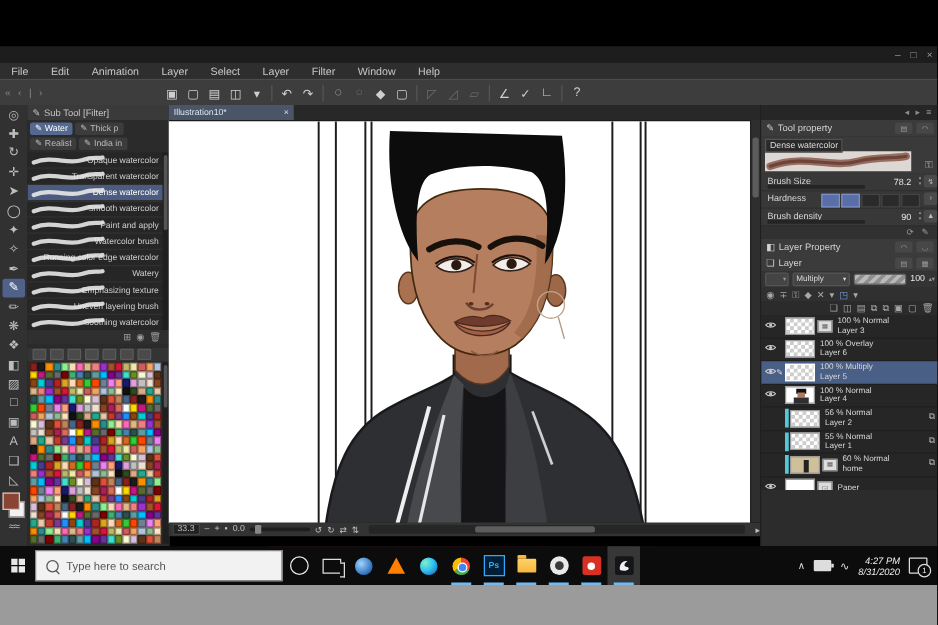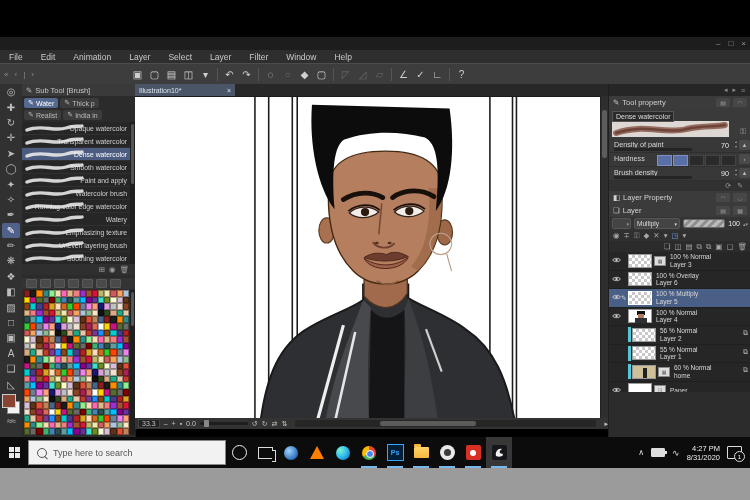--- a/index.html
+++ b/index.html
@@ -174,21 +174,21 @@
   .ti-obs{width:15px;height:15px;background:#e9e9e9;border-radius:50%;position:relative;}
   .ti-obs::after{content:"";position:absolute;left:4px;top:4px;width:7px;height:7px;border-radius:50%;background:#3a3a3a;}
   .ti-rec{width:15px;height:15px;background:#d93025;border-radius:2px;position:relative;}
   .ti-rec::after{content:"";position:absolute;left:4.5px;top:4.5px;width:6px;height:6px;border-radius:50%;background:#fff;}
   .ti-csp{width:15px;height:15px;background:#15161a;border-radius:2px;display:flex;align-items:center;justify-content:center;}
   #tray{margin-left:auto;display:flex;align-items:center;gap:7px;padding-right:8px;z-index:2;color:#ddd;}
   #tray .chev{font-size:8px;}
   #battery{width:12px;height:7px;border:1px solid #ddd;border-radius:1px;position:relative;background:#ddd;}
   #battery::after{content:"";position:absolute;right:-3px;top:1.5px;width:2px;height:3px;background:#ddd;}
   #tray-link{font-size:9px;color:#ddd;}
-  #clock{font-size:7.5px;line-height:9px;text-align:right;color:#eee;}
+  #clock{font-size:7.5px;line-height:9px;text-align:right;color:#eee;font-style:italic;}
   #notif{width:13px;height:11px;border:1.3px solid #ddd;border-radius:1px;position:relative;}
   #notif .badge{position:absolute;right:-4px;bottom:-4px;width:9px;height:9px;border-radius:50%;
     background:#0c0c0d;border:1px solid #ddd;color:#fff;font-size:6px;display:flex;align-items:center;justify-content:center;}
 </style>
 </head>
 <body>
 
 <div id="stage">
 
   <div class="abs" id="top-bar"></div>
@@ -271,21 +271,21 @@
       <div id="color-swatches">
         <div id="bg-swatch" style="background: rgb(242, 242, 242);"></div>
         <div id="fg-swatch" style="background: rgb(138, 68, 52);"></div>
       </div>
       <div id="wave-icon">≈≈</div>
     </div>
 
   <div class="abs" id="subtool">
     <div id="subtool-header">
       <span>✎</span>
-      <span>Sub Tool [Brush]</span>
+      <span>Sub Tool [Filter]</span>
     </div>
     <div id="subtool-tabs">
         <span class="st-tab selected">
           <span>✎</span>
           <span>Water</span>
         </span>
         <span class="st-tab">
           <span>✎</span>
           <span>Thick p</span>
         </span>
@@ -877,28 +877,28 @@
         <svg viewBox="0 0 110 16" width="100%" height="100%" preserveAspectRatio="none">
           <path d="M4,12 C30,2 50,14 70,8 C85,4 98,6 106,4" stroke="#8a5a4c" stroke-width="6" fill="none" stroke-linecap="round" opacity="0.85"></path>
           <path d="M4,12 C30,2 50,14 70,8 C85,4 98,6 106,4" stroke="#6e4438" stroke-width="2.5" fill="none" stroke-linecap="round"></path>
         </svg>
       </div>
       <span id="brush-name-badge">Dense watercolor</span>
       <span id="lock-icon">⚿</span>
     </div>
     <div id="tp-rows">
         <div class="tp-row">
-          <span class="tp-label">Density of paint</span>
-          <span class="tp-value">70</span>
+          <span class="tp-label">Brush Size</span>
+          <span class="tp-value">78.2</span>
           <span class="tp-spin">
             <span>▴</span>
             <span>▾</span>
           </span>
-          <span class="tp-track"><span class="tp-fill" style="width: 70%;"></span></span>
-          <span class="tp-btn">▲</span>
+          <span class="tp-track"><span class="tp-fill" style="width: 62%;"></span></span>
+          <span class="tp-btn">↯</span>
         </div>
         <div class="tp-row">
           <span class="tp-label">Hardness</span>
           <span class="tp-seg">
             <span class="active"></span>
             <span class="active"></span>
             <span></span>
             <span></span>
             <span></span>
           </span>

